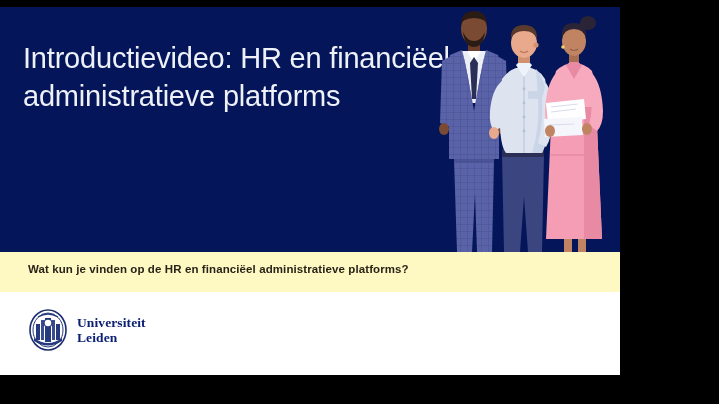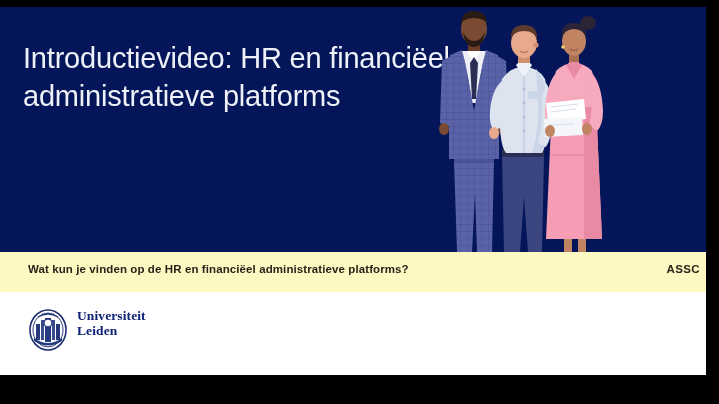--- a/index.html
+++ b/index.html
@@ -9,21 +9,21 @@
   }
   body {
     width: 719px;
     height: 404px;
     overflow: hidden;
     font-family: "Liberation Sans", sans-serif;
   }
 
   #slide {
     position: relative;
-    width: 706px;
+    width: 620px;
     height: 404px;
     background: #000000;
     overflow: hidden;
   }
 
   
   .letterbox-top {
     position: absolute;
     left: 0; top: 0;
     width: 719px; height: 7px;
@@ -108,21 +108,21 @@
     height: 83px;
     background: #ffffff;
   }
 
   
   .logo-block {
     position: absolute;
     left: 28px;
     top: 16px;
     display: flex;
-    align-items: flex-start;
+    align-items: center;
     gap: 9px;
   }
   .logo-seal { width: 40px; height: 44px; display:block; }
   .logo-wordmark {
     color: #0c2074;
     font-family: "Liberation Serif", serif;
     font-size: 13.5px;
     line-height: 15px;
     font-weight: 700;
     letter-spacing: 0.1px;

